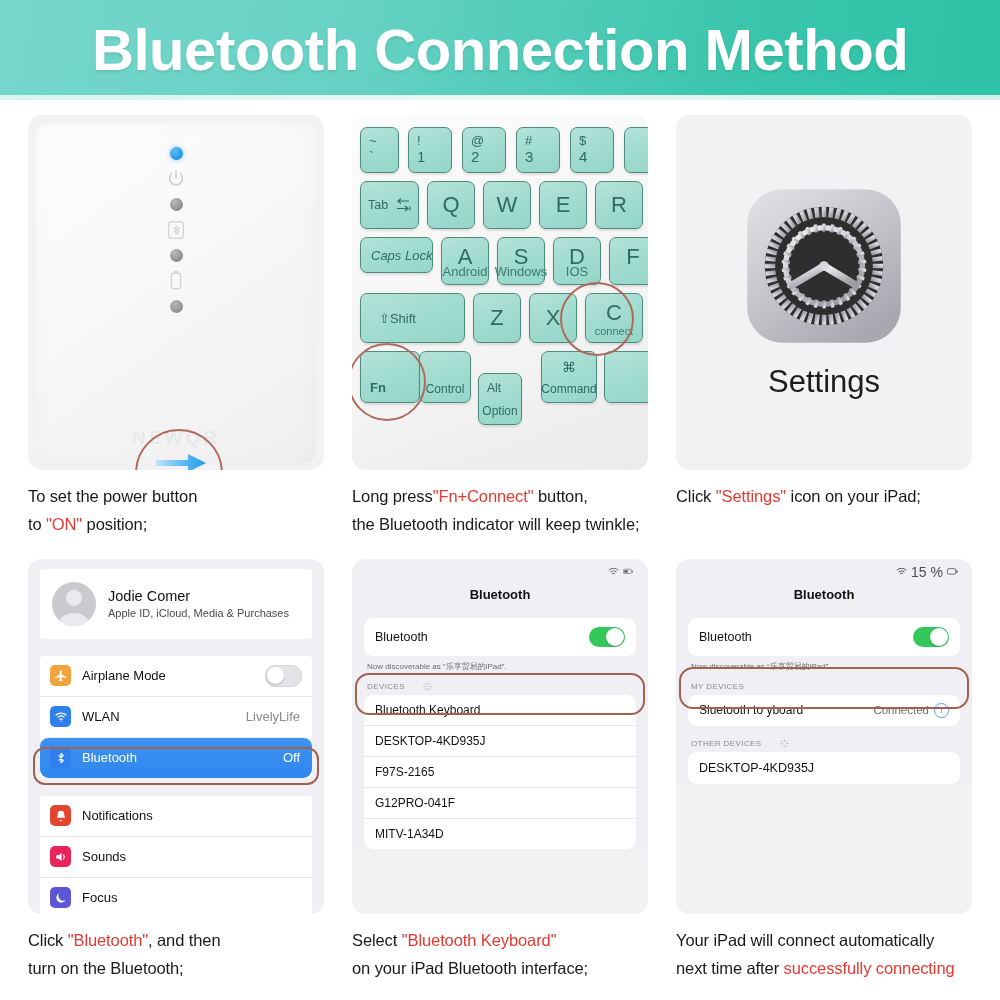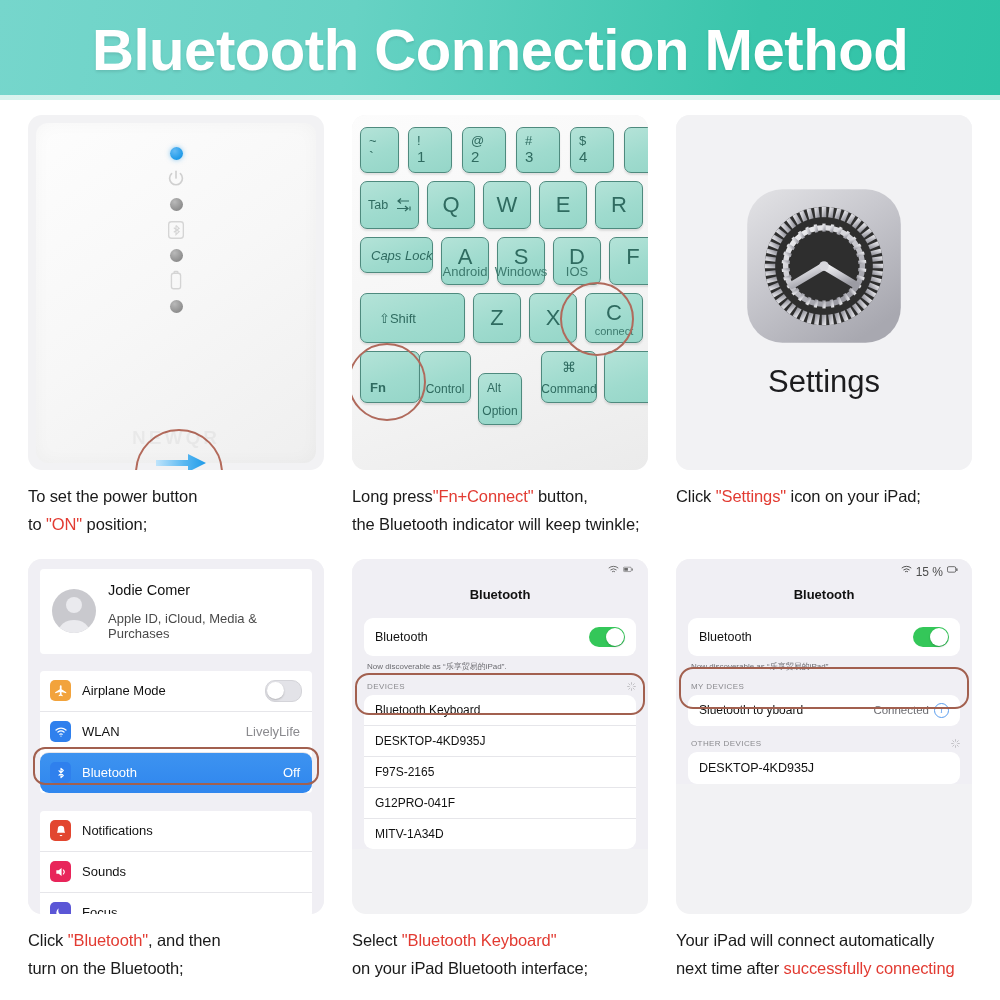--- a/index.html
+++ b/index.html
@@ -182,21 +182,21 @@
     transform:translateX(-50%);
     width:16px; height:16px; border-radius:50%; background:#eaeaee;
   }
   .avatar::after {
     content:""; position:absolute; left:50%; bottom:-9px;
     transform:translateX(-50%);
     width:30px; height:22px; border-radius:50%; background:#eaeaee;
   }
   .acct-txt { margin-left: 12px; }
   .acct-name { font-size: 14.5px; color:#111; }
-  .acct-sub { font-size: 13px; color:#4a4a4a; margin-top:13px; }
+  .acct-sub { font-size: 11px; color:#4a4a4a; margin-top:3px; }
 
   .ios-row {
     display:flex; align-items:center;
     padding: 7px 10px;
     border-top: 1px solid #e6e6ea;
     min-height: 26px;
   }
   .ios-row:first-child { border-top: none; }
   .ic {
     width:21px; height:21px; border-radius:5px;
@@ -232,23 +232,23 @@
   }
 
   
   .bt-page {
     position:absolute; inset:0;
     background:#f0eff4;
     padding: 6px 12px 0 12px;
     box-sizing: border-box;
   }
   .statusbar {
-    height: 14px; display:flex; align-items:flex-start;
+    height: 14px; display:flex; align-items:center;
     justify-content:flex-end; gap:4px;
-    font-size:12px; color:#4d4d4d; padding-right:2px;
+    font-size:14px; color:#4d4d4d; padding-right:2px;
   }
   .statusbar svg { width:11px; height:9px; display:block; }
   .bt-title {
     text-align:center; font-size:13px; color:#111;
     font-weight:600; margin-top: 8px; margin-bottom: 16px;
   }
   .bt-toggle-card {
     background:#fff; border-radius:9px;
     display:flex; align-items:center; justify-content:space-between;
     padding: 9px 11px;
@@ -263,21 +263,21 @@
     width:18px; height:18px; border-radius:50%;
     background:#fff; box-shadow:0 1px 2px rgba(0,0,0,.22);
   }
   .discover {
     font-size: 8px; color:#6b6b70;
     margin: 5px 0 10px 3px;
   }
   .sec-head {
     font-size: 8px; color:#8a8a8e;
     letter-spacing:.4px; margin: 0 0 4px 3px;
-    display:flex; align-items:center; gap:18px;justify-content:space-between;
+    display:flex; align-items:center; gap:18px;
   }
   .spinner { width:9px; height:9px; display:block; opacity:.55; }
   .dev-list { background:#fff; border-radius:9px; overflow:hidden; }
   .dev-row {
     padding: 8px 11px;
     font-size: 12px; color:#111;
     border-top:1px solid #e6e6ea;
     display:flex; align-items:center; justify-content:space-between;
   }
   .dev-row:first-child { border-top:none; }

